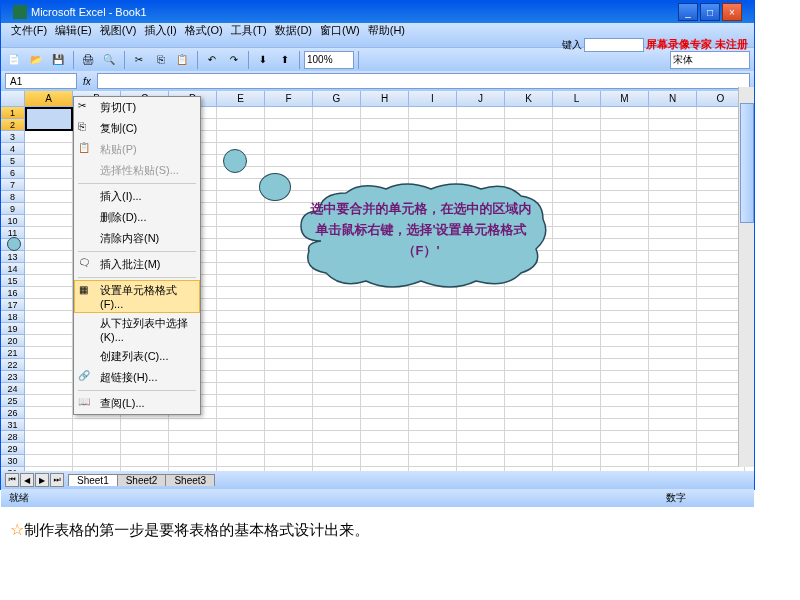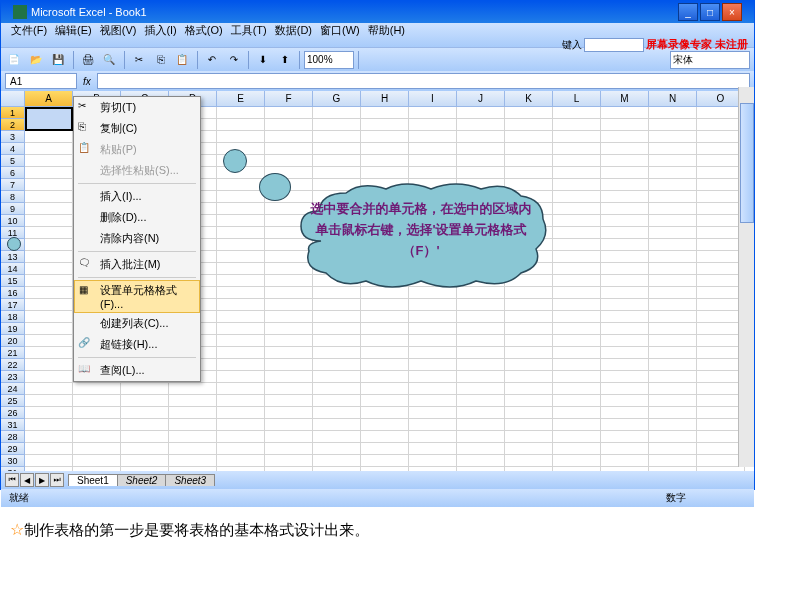--- a/index.html
+++ b/index.html
@@ -47,21 +47,21 @@
 .bubble { position: absolute; left: 6px; top: 146px; width: 14px; height: 14px; border-radius: 50%; background: #8ac7d4; border: 1px solid #2a4a5a; }
 .bubble2 { position: absolute; left: 222px; top: 148px; width: 24px; height: 24px; border-radius: 50%; background: #8ac7d4; border: 1px solid #2a4a5a; }
 .bubble3 { position: absolute; left: 258px; top: 172px; width: 32px; height: 28px; border-radius: 50%; background: #8ac7d4; border: 1px solid #2a4a5a; }
 .cloud { position: absolute; left: 290px; top: 180px; width: 260px; height: 110px; z-index: 5; }
 .cloud-text { position: absolute; left: 18px; top: 18px; right: 18px; font-size: 13px; font-weight: bold; line-height: 1.6; color: #701a75; text-align: center; }
 .cloud-svg { position: absolute; left: 0; top: 0; }
 .sheet-tabs { height: 18px; background: linear-gradient(#cfe3ff,#a8cbfa); display: flex; align-items: center; font-size: 10px; padding: 0 4px; }
 .tab-nav { display: flex; gap: 1px; margin-right: 4px; }
 .tab-nav-btn { width: 14px; height: 14px; border: 1px solid #888; background: #e8e8e8; cursor: pointer; font-size: 8px; display: flex; align-items: center; justify-content: center; }
 .sheet-tab { padding: 0 8px; background: #fff; border: 1px solid #888; border-bottom: none; cursor: pointer; margin-right: -1px; }
-.sheet-tab.inactive { background: #d8d8d8; font-style: italic; }
+.sheet-tab.inactive { background: #d8d8d8; }
 .statusbar { height: 18px; background: linear-gradient(#cfe3ff,#a8cbfa); display: flex; align-items: center; padding: 0 8px; font-size: 10px; }
 .statusbar .sr { margin-left: auto; margin-right: 60px; }
 .bottom-note { padding: 30px 10px 0 10px; font-size: 15px; }
 .star { color: #ff8800; font-size: 16px; }
 .scrollbar-v { position: absolute; right: 0; top: 86px; width: 16px; height: 380px; background: #e8e8e8; border-left: 1px solid #bbb; }
 .scrollbar-thumb-v { width: 14px; height: 120px; background: linear-gradient(90deg,#cfe3ff,#a8cbfa); border: 1px solid #7a9cd4; margin: 16px auto 0; }
 </style>
 </head>
 <body>
 
@@ -716,20 +716,21 @@
       <div class="cm-item disabled"><span class="cm-icon">📋</span><span>粘贴(P)</span></div>
       <div class="cm-item disabled"><span>选择性粘贴(S)...</span></div>
       <div class="cm-sep"></div>
       <div class="cm-item"><span>插入(I)...</span></div>
       <div class="cm-item"><span>删除(D)...</span></div>
       <div class="cm-item"><span>清除内容(N)</span></div>
       <div class="cm-sep"></div>
       <div class="cm-item"><span class="cm-icon">🗨</span><span>插入批注(M)</span></div>
       <div class="cm-sep"></div>
       <div class="cm-item highlighted"><span class="cm-icon">▦</span><span>设置单元格格式(F)...</span></div>
+      <div class="cm-item"><span>从下拉列表中选择(K)...</span></div>
       <div class="cm-item"><span>创建列表(C)...</span></div>
       <div class="cm-item"><span class="cm-icon">🔗</span><span>超链接(H)...</span></div>
       <div class="cm-sep"></div>
       <div class="cm-item"><span class="cm-icon">📖</span><span>查阅(L)...</span></div>
     </div>
 
   <div class="bubble2"></div>
   <div class="bubble3"></div>
   <div class="cloud">
     <svg class="cloud-svg" width="260" height="110">

